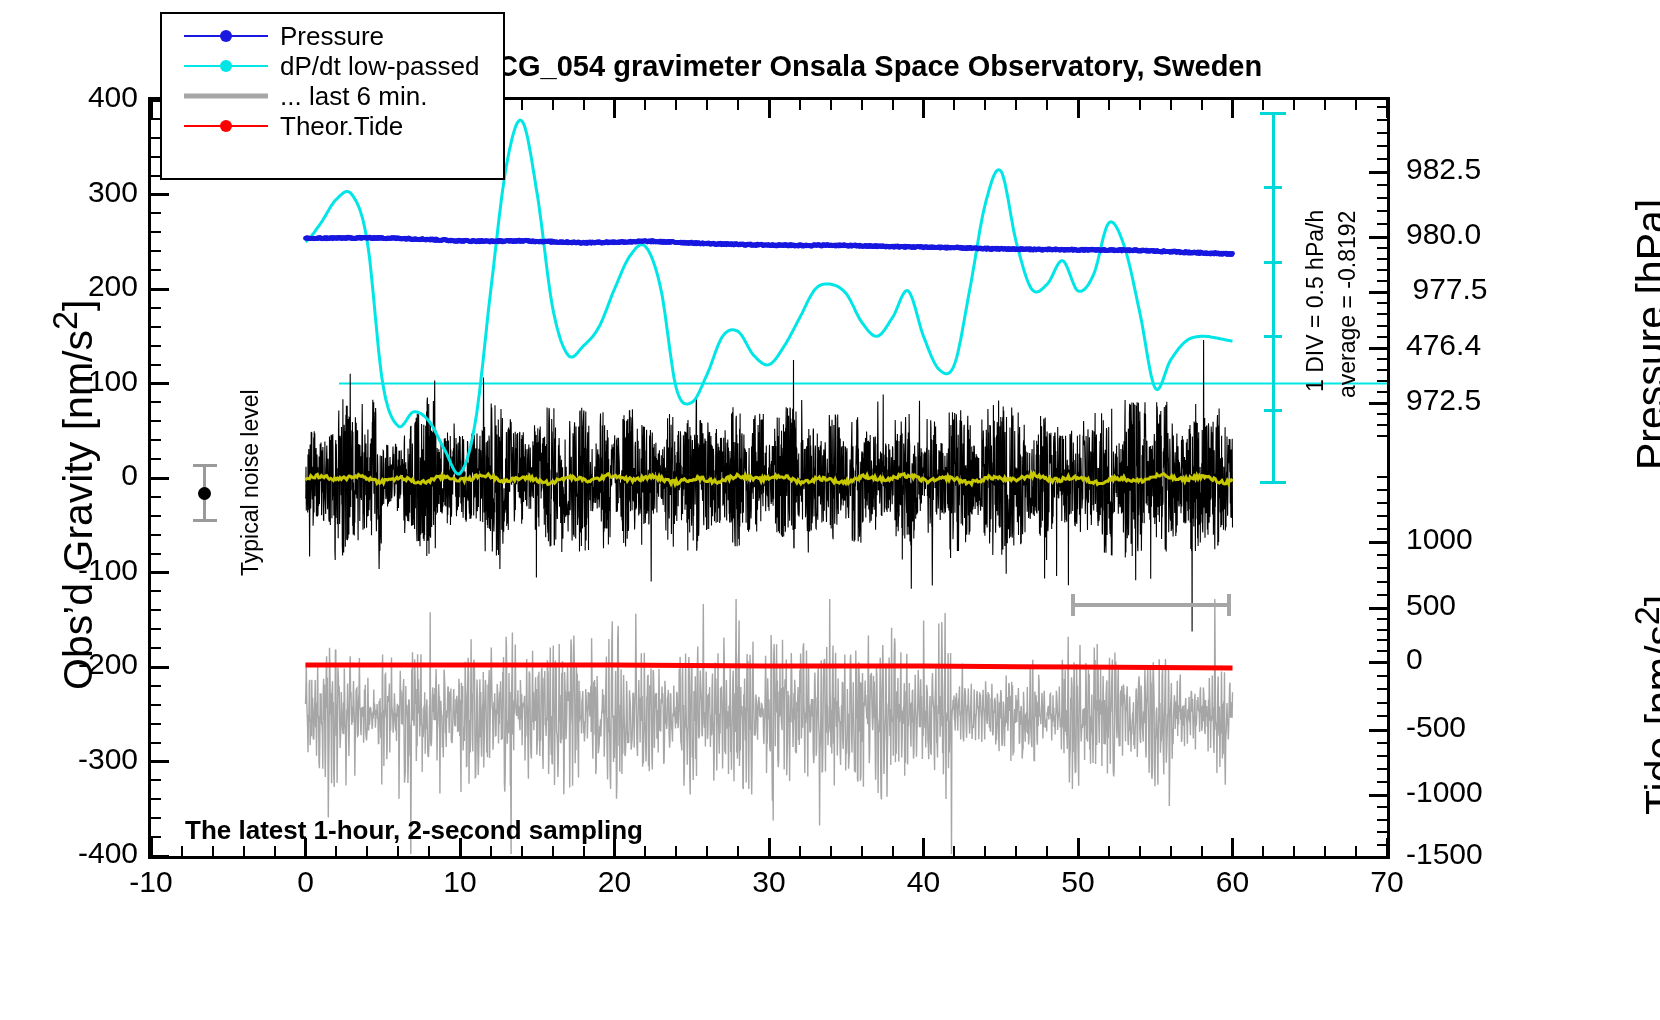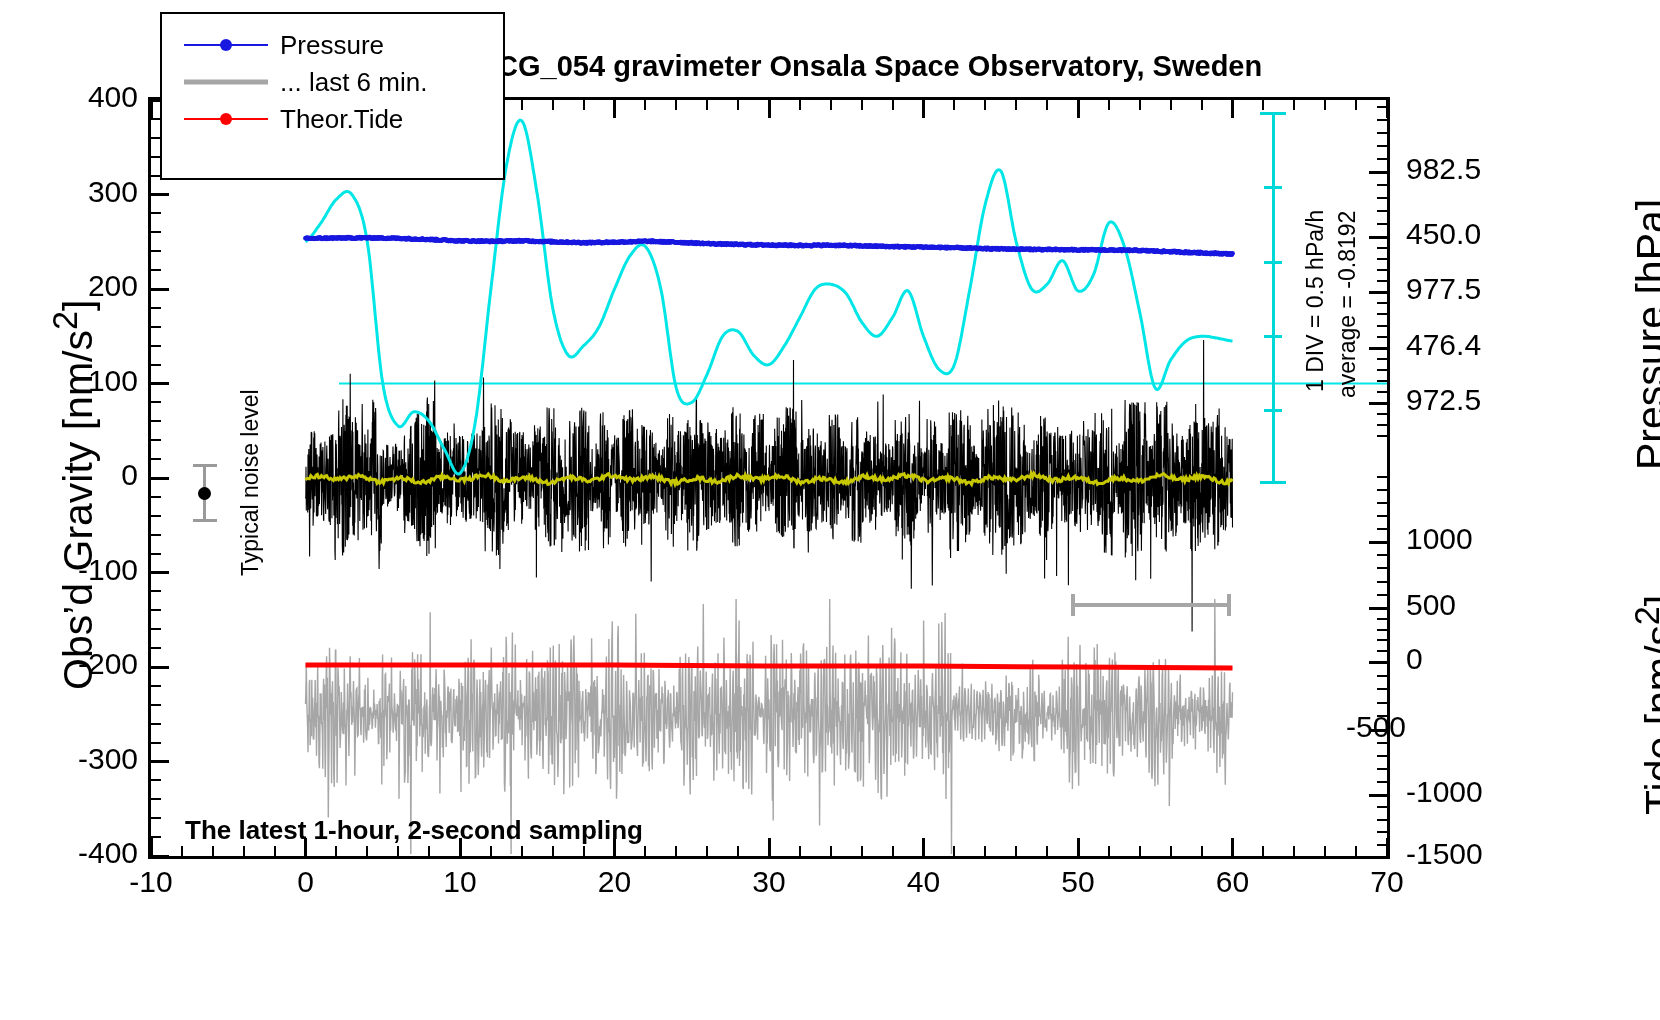--- a/index.html
+++ b/index.html
@@ -64,21 +64,21 @@
     border:2px solid #000;
     background:#fff;
     box-sizing:border-box;
     padding:8px 0 0 0;
     z-index:40;
   }
   .leg-row{
     height:28px;
     display:flex;
     align-items:center;
-    margin:9px 0 2px 0;
+    margin:0 0 2px 0;
   }
   .leg-sym{
     width:92px; height:28px;
     position:relative;
     flex:0 0 92px;
     margin-left:18px;
   }
   .leg-line{
     position:absolute; left:4px; right:4px; top:50%;
     transform:translateY(-50%);
@@ -1837,27 +1837,27 @@
       <div class="tick" style="left:151px; top:836.1px; width:10px; height:2px;"></div>
       <div class="tick" style="left:151px; top:854.5px; width:18px; height:3px;"></div>
       <div class="tlabel tl-left" style="left:-17px; top:836px; width:155px;">-400</div>
       <div class="tick" style="left:1369px; top:170.5px; width:18px; height:3px;"></div>
       <div class="tlabel tl-right" style="left:1406px; top:152px; width:170px;">982.5</div>
       <div class="tick" style="left:1377px; top:184px; width:10px; height:2px;"></div>
       <div class="tick" style="left:1377px; top:197px; width:10px; height:2px;"></div>
       <div class="tick" style="left:1377px; top:210px; width:10px; height:2px;"></div>
       <div class="tick" style="left:1377px; top:223px; width:10px; height:2px;"></div>
       <div class="tick" style="left:1369px; top:235.5px; width:18px; height:3px;"></div>
-      <div class="tlabel tl-right" style="left:1406px; top:217px; width:170px;">450.0</div>
+      <div class="tlabel tl-right" style="left:1406px; top:217px; width:170px;">980.0</div>
       <div class="tick" style="left:1377px; top:247px; width:10px; height:2px;"></div>
       <div class="tick" style="left:1377px; top:258px; width:10px; height:2px;"></div>
       <div class="tick" style="left:1377px; top:269px; width:10px; height:2px;"></div>
       <div class="tick" style="left:1377px; top:280px; width:10px; height:2px;"></div>
       <div class="tick" style="left:1369px; top:290.5px; width:18px; height:3px;"></div>
-      <div class="tlabel tl-right" style="left:1406px; top:272px; width:170px;">977.5</div>
+      <div class="tlabel tl-right" style="left:1365px; top:272px; width:170px;text-align:center;">977.5</div>
       <div class="tick" style="left:1377px; top:302.2px; width:10px; height:2px;"></div>
       <div class="tick" style="left:1377px; top:313.4px; width:10px; height:2px;"></div>
       <div class="tick" style="left:1377px; top:324.6px; width:10px; height:2px;"></div>
       <div class="tick" style="left:1377px; top:335.8px; width:10px; height:2px;"></div>
       <div class="tick" style="left:1369px; top:346.5px; width:18px; height:3px;"></div>
       <div class="tlabel tl-right" style="left:1406px; top:328px; width:170px;">476.4</div>
       <div class="tick" style="left:1377px; top:358px; width:10px; height:2px;"></div>
       <div class="tick" style="left:1377px; top:369px; width:10px; height:2px;"></div>
       <div class="tick" style="left:1377px; top:380px; width:10px; height:2px;"></div>
       <div class="tick" style="left:1377px; top:391px; width:10px; height:2px;"></div>
@@ -1883,21 +1883,21 @@
       <div class="tick" style="left:1377px; top:628.6px; width:10px; height:2px;"></div>
       <div class="tick" style="left:1377px; top:639.4px; width:10px; height:2px;"></div>
       <div class="tick" style="left:1377px; top:650.2px; width:10px; height:2px;"></div>
       <div class="tick" style="left:1369px; top:660.5px; width:18px; height:3px;"></div>
       <div class="tlabel tl-right" style="left:1406px; top:642px; width:170px;">0</div>
       <div class="tick" style="left:1377px; top:674.6px; width:10px; height:2px;"></div>
       <div class="tick" style="left:1377px; top:688.2px; width:10px; height:2px;"></div>
       <div class="tick" style="left:1377px; top:701.8px; width:10px; height:2px;"></div>
       <div class="tick" style="left:1377px; top:715.4px; width:10px; height:2px;"></div>
       <div class="tick" style="left:1369px; top:728.5px; width:18px; height:3px;"></div>
-      <div class="tlabel tl-right" style="left:1346px; top:710px; width:170px;">-500</div>
+      <div class="tlabel tl-right" style="left:1406px; top:710px; width:170px;">-500</div>
       <div class="tick" style="left:1377px; top:742px; width:10px; height:2px;"></div>
       <div class="tick" style="left:1377px; top:755px; width:10px; height:2px;"></div>
       <div class="tick" style="left:1377px; top:768px; width:10px; height:2px;"></div>
       <div class="tick" style="left:1377px; top:781px; width:10px; height:2px;"></div>
       <div class="tick" style="left:1369px; top:793.5px; width:18px; height:3px;"></div>
       <div class="tlabel tl-right" style="left:1406px; top:775px; width:170px;">-1000</div>
       <div class="tick" style="left:1377px; top:806.4px; width:10px; height:2px;"></div>
       <div class="tick" style="left:1377px; top:818.8px; width:10px; height:2px;"></div>
       <div class="tick" style="left:1377px; top:831.2px; width:10px; height:2px;"></div>
       <div class="tick" style="left:1377px; top:843.6px; width:10px; height:2px;"></div>
@@ -1926,20 +1926,27 @@
   <div id="legend">
     <div class="leg-row">
       <div class="leg-sym">
         <div class="leg-line" style="background:#1818e0;height:2px;"></div>
         <div class="leg-dot" style="background:#1818e0;"></div>
       </div>
       <div class="leg-text">Pressure</div>
     </div>
     <div class="leg-row">
       <div class="leg-sym">
+        <div class="leg-line" style="background:#00e5e5;height:2px;"></div>
+        <div class="leg-dot" style="background:#00e5e5;"></div>
+      </div>
+      <div class="leg-text">dP/dt low-passed</div>
+    </div>
+    <div class="leg-row">
+      <div class="leg-sym">
         <div class="leg-line thick" style="background:#a6a6a6;"></div>
       </div>
       <div class="leg-text">... last 6 min.</div>
     </div>
     <div class="leg-row">
       <div class="leg-sym">
         <div class="leg-line" style="background:#ff0000;height:2px;"></div>
         <div class="leg-dot" style="background:#ff0000;"></div>
       </div>
       <div class="leg-text">Theor.Tide</div>

